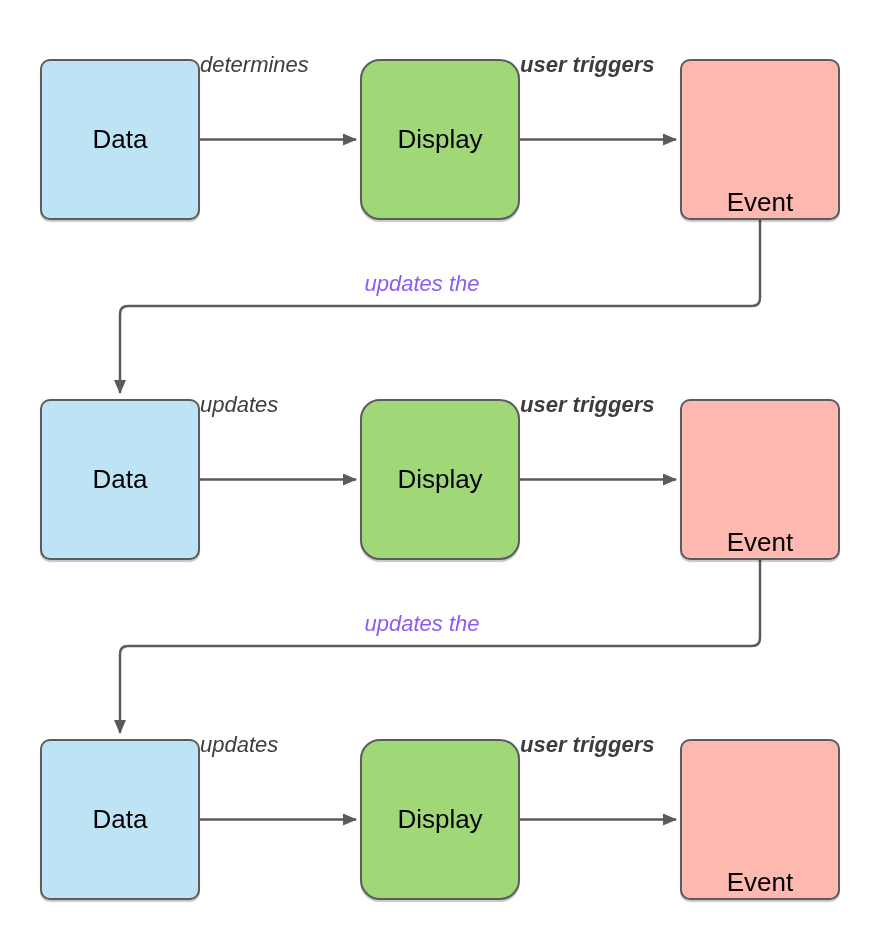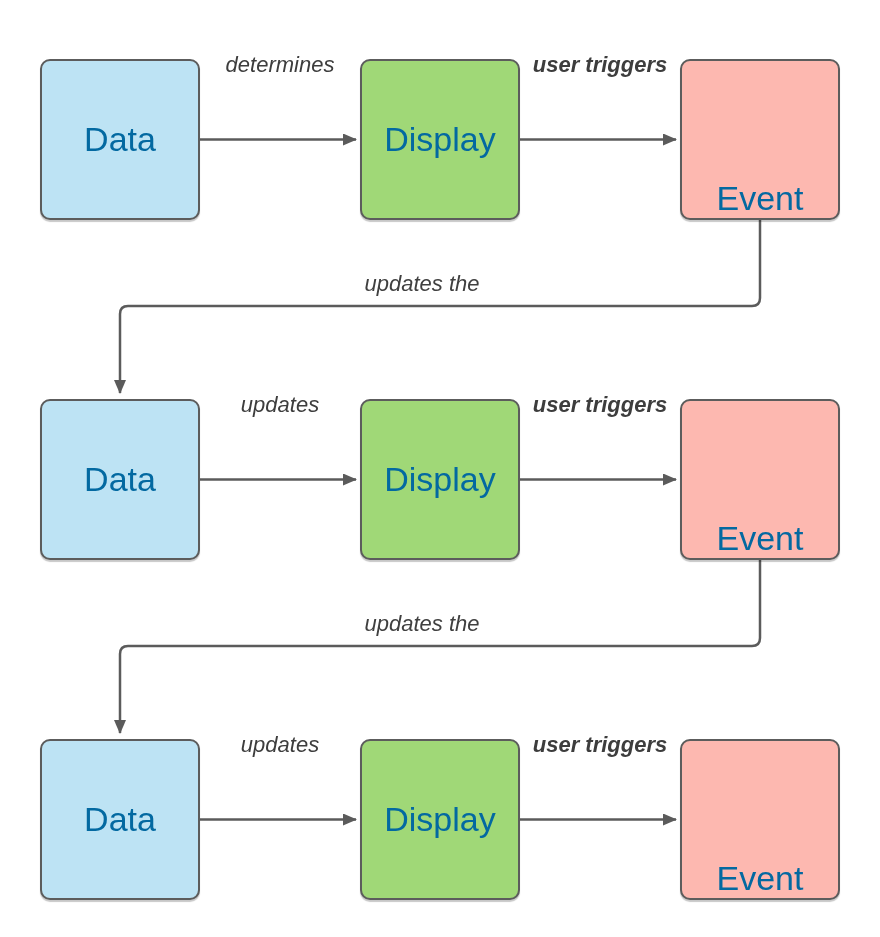--- a/index.html
+++ b/index.html
@@ -24,62 +24,61 @@
   .node {
     position: absolute;
     width: 160px;
     height: 161px;
     box-sizing: border-box;
     border: 2.5px solid #5c5c5c;
     border-radius: 10px;
     display: flex;
     align-items: center;
     justify-content: center;
-    font-size: 34px;
-    color: #0369a1;
+    font-size: 26px;
+    color: #000000;
     box-shadow: 0 1.5px 1px rgba(0,0,0,0.22);
   }
   .node.data    { background: #bde3f4; }
   .node.display { background: #a0d877; }
   .node.event   { background: #fdb8b0; }
 
   .col-data    { left: 40px; }
-  .col-display { left: 360px; }
+  .col-display { left: 360px; border-radius: 20px; }
   .col-event   { left: 680px; align-items: flex-end; }
   .row-1 { top: 59px; }
   .row-2 { top: 399px; }
   .row-3 { top: 739px; }
 
   .edge-label {
     position: absolute;
     width: 160px;
     height: 26px;
     line-height: 26px;
-    text-align: center;
     font-style: italic;
     font-size: 22px;
     color: #3d3d3d;
     white-space: nowrap;
   }
   .edge-label.seg-1 { left: 200px; }
   .edge-label.seg-2 { left: 520px; font-weight: bold; }
   .edge-label.row-1 { top: 52px; }
   .edge-label.row-2 { top: 392px; }
   .edge-label.row-3 { top: 732px; }
 
   .feedback-label {
     position: absolute;
     left: 100px;
     width: 644px;
     height: 26px;
     line-height: 26px;
     text-align: center;
     font-style: italic;
     font-size: 22px;
-    color: #404040;
+    color: #8b5cf6;
   }
   .feedback-label.fb-1 { top: 271px; }
   .feedback-label.fb-2 { top: 611px; }
 </style>
 </head>
 <body>
 
 <div class="canvas">
 
   <svg class="connector-layer" width="880" height="937" viewBox="0 0 880 937" xmlns="http://www.w3.org/2000/svg">

